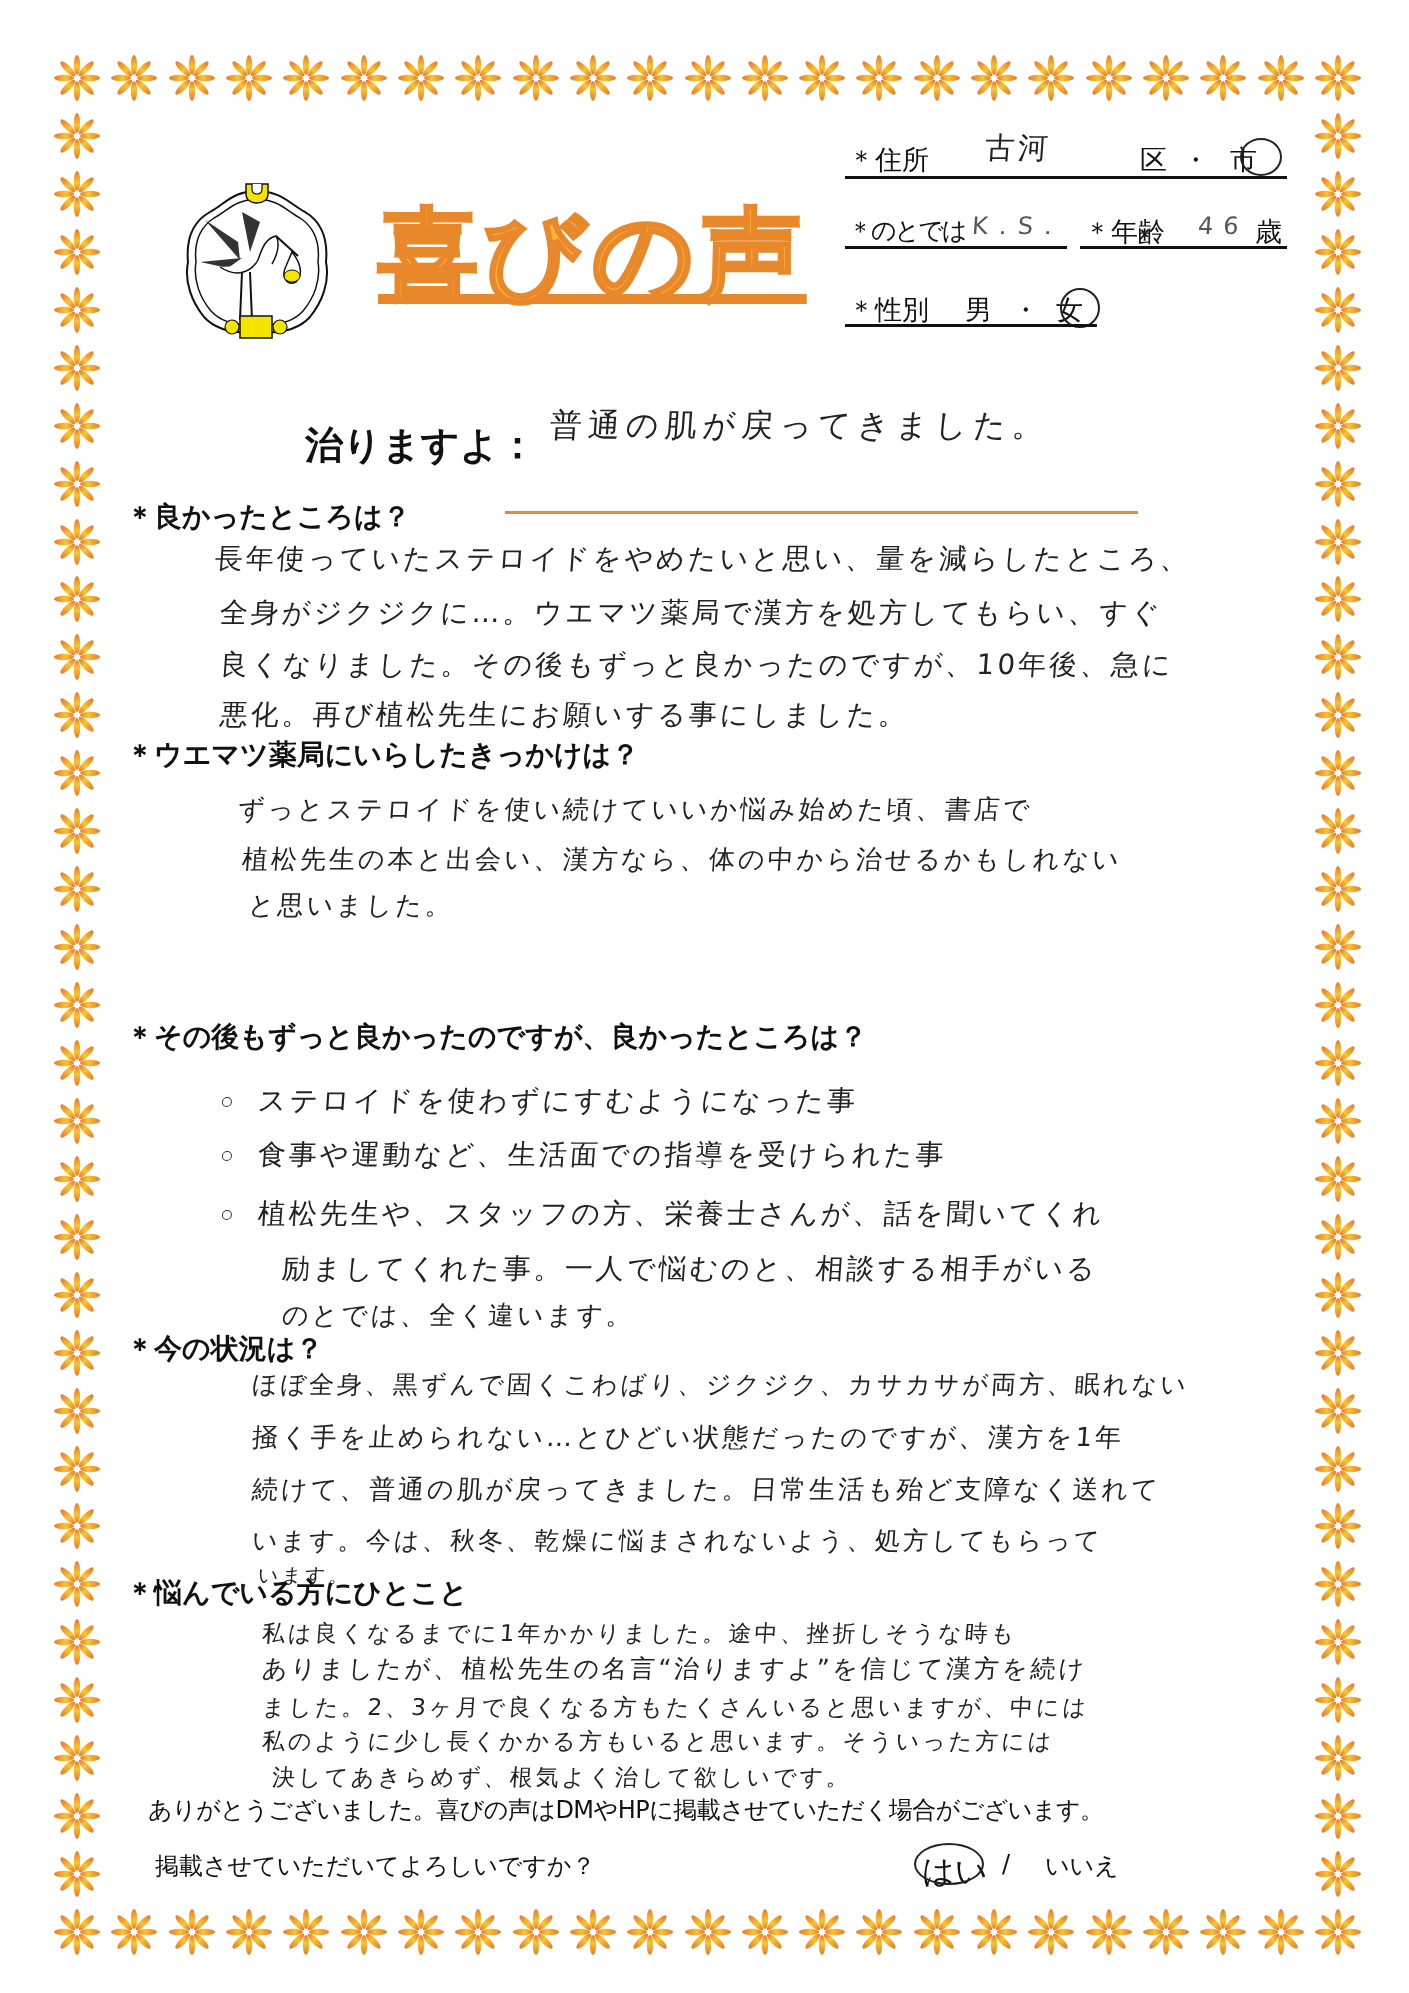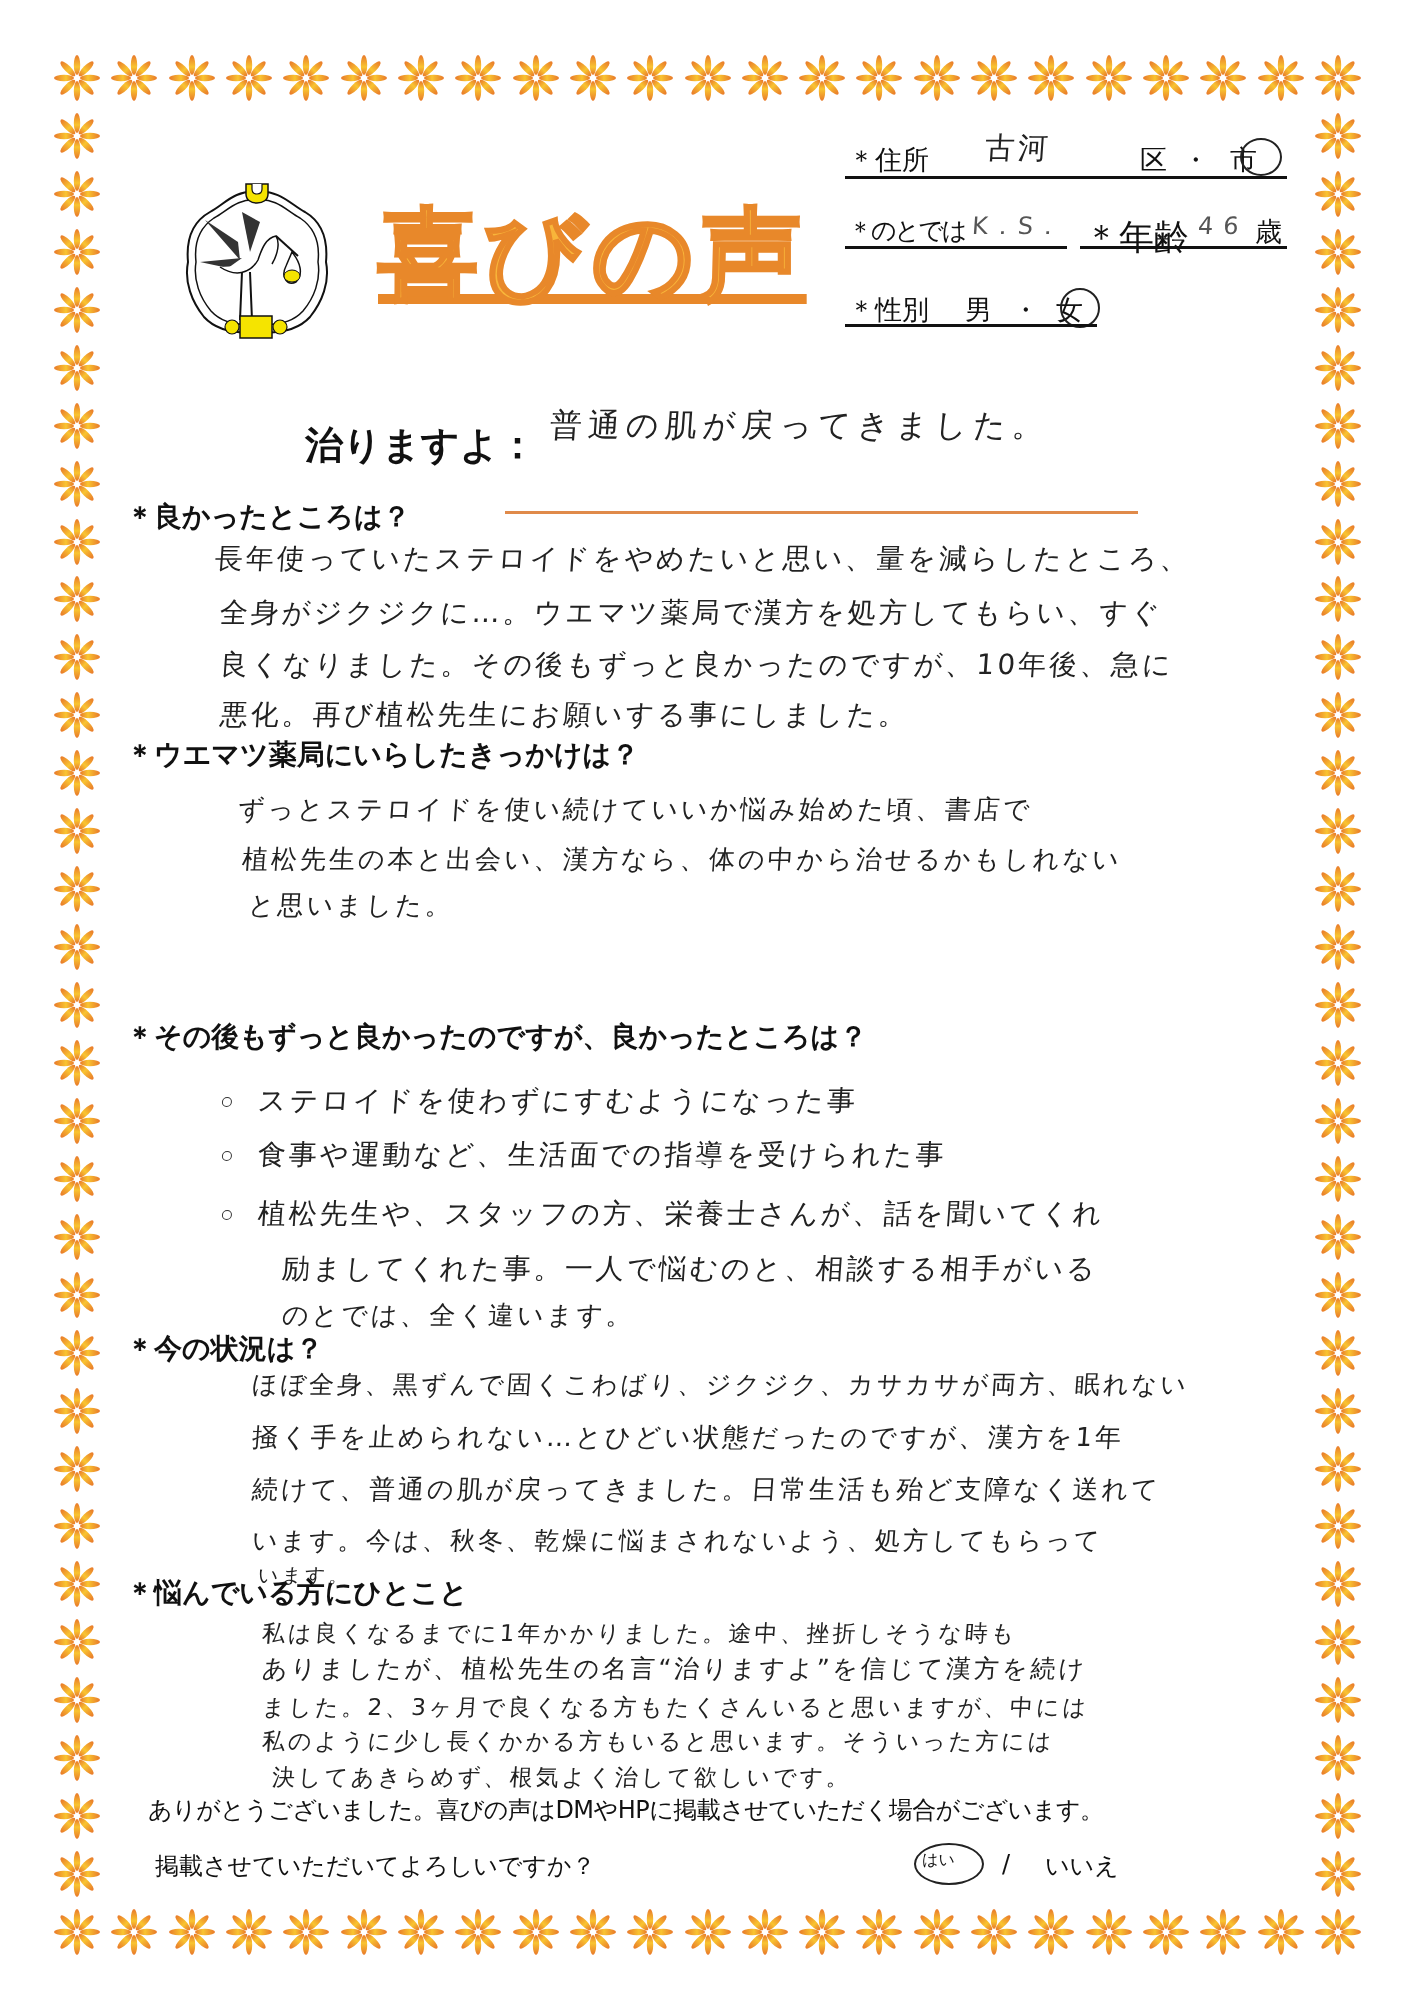--- a/index.html
+++ b/index.html
@@ -2103,21 +2103,21 @@
   <div class="abs hand" style="left:985px; top:128px; font-size:30px;">古河</div>
   <div class="abs printed" style="left:1140px; top:142px; font-size:27px; font-weight:normal;">区</div>
   <div class="abs printed" style="left:1182px; top:142px; font-size:27px; font-weight:normal;">・</div>
   <div class="abs printed" style="left:1230px; top:142px; font-size:27px; font-weight:normal;">市</div>
   <div class="circle" style="left:1240px; top:138px; width:38px; height:34px;"></div>
   <div class="field-line" style="left:845px; top:176px; width:442px;"></div>
 
   <div class="abs printed" style="left:848px; top:214px; font-size:25px; font-weight:normal; letter-spacing:-2px;">＊のとでは</div>
   <div class="abs hand" style="left:972px; top:210px; font-size:24px; color:#555;">K．S．</div>
   <div class="field-line" style="left:845px; top:246px; width:222px;"></div>
-  <div class="abs printed" style="left:1084px; top:214px; font-size:35px; font-weight:normal;">＊年齢</div>
+  <div class="abs printed" style="left:1084px; top:214px; font-size:27px; font-weight:normal;">＊年齢</div>
   <div class="abs hand" style="left:1198px; top:212px; font-size:24px; color:#555; letter-spacing:10px;">46</div>
   <div class="abs printed" style="left:1255px; top:214px; font-size:27px; font-weight:normal;">歳</div>
   <div class="field-line" style="left:1080px; top:246px; width:207px;"></div>
 
   <div class="abs printed" style="left:848px; top:292px; font-size:27px; font-weight:normal;">＊性別</div>
   <div class="abs printed" style="left:965px; top:292px; font-size:27px; font-weight:normal;">男</div>
   <div class="abs printed" style="left:1012px; top:292px; font-size:27px; font-weight:normal;">・</div>
   <div class="abs printed" style="left:1056px; top:292px; font-size:27px; font-weight:normal;">女</div>
   <div class="circle" style="left:1060px; top:288px; width:36px; height:36px;"></div>
   <div class="field-line" style="left:845px; top:324px; width:252px;"></div>
@@ -2154,16 +2154,16 @@
 
 <div class="abs printed heading" style="left:126px; top:1574px;">＊悩んでいる方にひとこと</div>
 <div class="abs hand" style="left:262px; top:1618px; font-size:23px;">私は良くなるまでに1年かかりました。途中、挫折しそうな時も</div>
 <div class="abs hand" style="left:262px; top:1652px; font-size:25px;">ありましたが、植松先生の名言“治りますよ”を信じて漢方を続け</div>
 <div class="abs hand" style="left:262px; top:1692px; font-size:23px;">ました。2、3ヶ月で良くなる方もたくさんいると思いますが、中には</div>
 <div class="abs hand" style="left:262px; top:1726px; font-size:23px;">私のように少し長くかかる方もいると思います。そういった方には</div>
 <div class="abs hand" style="left:272px; top:1762px; font-size:23px;">決してあきらめず、根気よく治して欲しいです。</div>
 
 <div class="abs printed" style="left:148px; top:1794px; font-size:24px; font-weight:normal; letter-spacing:-0.5px;">ありがとうございました。喜びの声はDMやHPに掲載させていただく場合がございます。</div>
 <div class="abs printed" style="left:155px; top:1850px; font-size:24px; font-weight:normal;">掲載させていただいてよろしいですか？</div>
-<div class="abs printed" style="left:922px; top:1850px; font-size:16px; font-weight:normal;">はい</div>
+<div class="abs printed" style="left:922px; top:1850px; font-size:32px; font-weight:normal;">はい</div>
 <div class="circle" style="left:914px; top:1843px; width:66px; height:38px;"></div>
 <div class="abs printed" style="left:1002px; top:1850px; font-size:24px; font-weight:normal;">/</div>
 <div class="abs printed" style="left:1045px; top:1850px; font-size:24px; font-weight:normal;">いいえ</div>
 
 </body></html>

